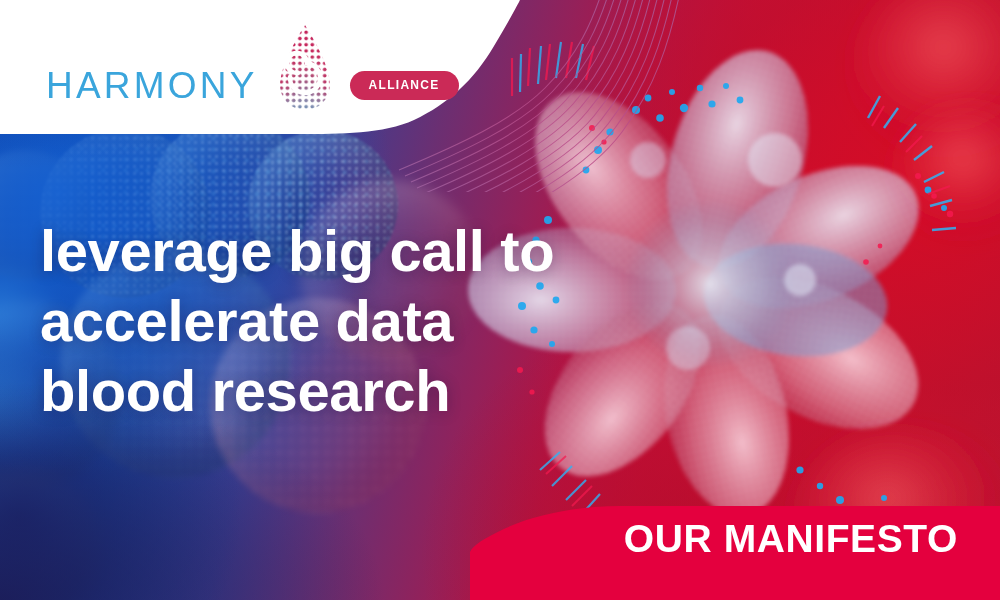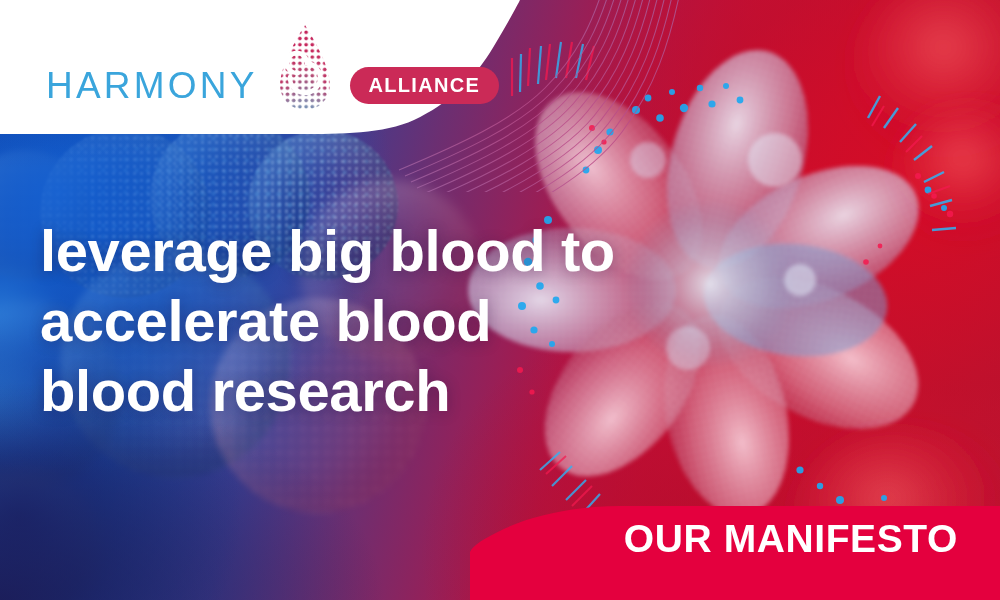--- a/index.html
+++ b/index.html
@@ -86,21 +86,21 @@
   .logo{ position:absolute; left:46px; top:56px; display:flex; align-items:center; height:58px; }
   .logo-word{
     font-size:37px; font-weight:400; letter-spacing:3.2px;
     color:#3aa5dc; line-height:1; white-space:nowrap;
     font-family:"Liberation Sans", sans-serif;
   }
   .logo-drop{ position:relative; width:66px; height:100px; margin-left:14px; margin-top:-24px; }
   .badge{
     margin-left:12px; background:#cb2a57; color:#fff;
     border-radius:999px; padding:8px 19px 9px;
-    font-size:20px; font-weight:bold; letter-spacing:1.3px; line-height:1;
+    font-size:12px; font-weight:bold; letter-spacing:1.3px; line-height:1;
   }
 
   
   .headline{
     position:absolute; left:40px; top:216px; width:660px;
     color:#fff; font-size:58px; font-weight:bold; line-height:70px;
     letter-spacing:-0.4px;
     text-shadow:0 2px 14px rgba(25,10,50,.30);
   }
   .headline div{ white-space:nowrap; }
@@ -380,22 +380,22 @@
             <rect x="0" y="52" width="66" height="48" fill="url(#dropBot)"></rect>
           </g>
         </g>
       </svg>
     </div>
 
     <div class="badge">ALLIANCE</div>
   </div>
 
   <div class="headline">
-    <div>leverage big blood to</div>
-    <div>accelerate blood</div>
+    <div>leverage big call to</div>
+    <div>accelerate data</div>
     <div>blood research</div>
   </div>
 
   <div class="manifesto">
     <svg viewBox="0 0 530 94" width="530" height="94" preserveAspectRatio="none" style="position:absolute;inset:0;">
       <path d="M530,0 H150 C110,0 66,8 36,22 C14,32 2,40 0,46 V94 H530 Z" fill="#e4003e"></path>
     </svg>
     <div class="manifesto-label">OUR MANIFESTO</div>
   </div>
 

